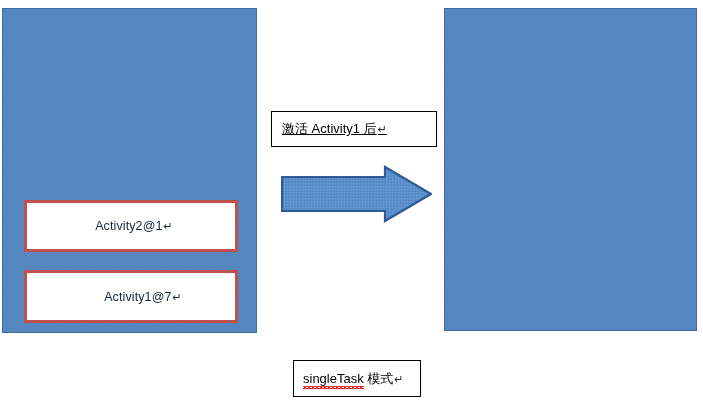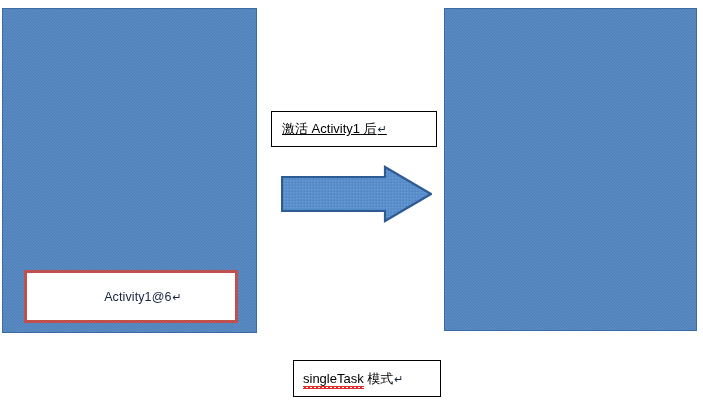--- a/index.html
+++ b/index.html
@@ -69,21 +69,21 @@
     box-sizing: border-box;
     display: flex;
     align-items: center;
   }
   .caption-text {
     font-size: 13px;
     color: #000000;
     white-space: nowrap;
   }
   #caption-activate { left: 271px; top: 111px; width: 166px; height: 36px; padding-left: 10px; text-decoration: underline; }
-  #caption-mode     { left: 293px; top: 360px; width: 148px; height: 37px; padding-left: 9px; }
+  #caption-mode     { left: 293px; top: 360px; width: 128px; height: 37px; padding-left: 9px; }
 
   
   .misspelled {
     position: relative;
     display: inline-block;
   }
   .misspelled::after {
     content: "";
     position: absolute;
     left: 0;
@@ -106,22 +106,25 @@
     height: 58px;
   }
   #transition-arrow svg { display: block; width: 100%; height: 100%; }
 </style>
 </head>
 <body>
 
 <div id="canvas">
 
   <div id="stack-left" class="stack-panel">
+    <div id="activity-box-left-top" class="activity-box">
+      <span class="activity-label"><span>Activity2@1</span><span class="pilcrow">↵</span></span>
+    </div>
     <div id="activity-box-left-bottom" class="activity-box">
-      <span class="activity-label"><span>Activity1@6</span><span class="pilcrow">↵</span></span>
+      <span class="activity-label"><span>Activity1@7</span><span class="pilcrow">↵</span></span>
     </div>
   </div>
 
   <div id="stack-right" class="stack-panel">
     
   </div>
 
   <div id="caption-activate" class="caption-box">
     <span class="caption-text"><span>激活 Activity1 后</span><span class="pilcrow">↵</span></span>
   </div>

